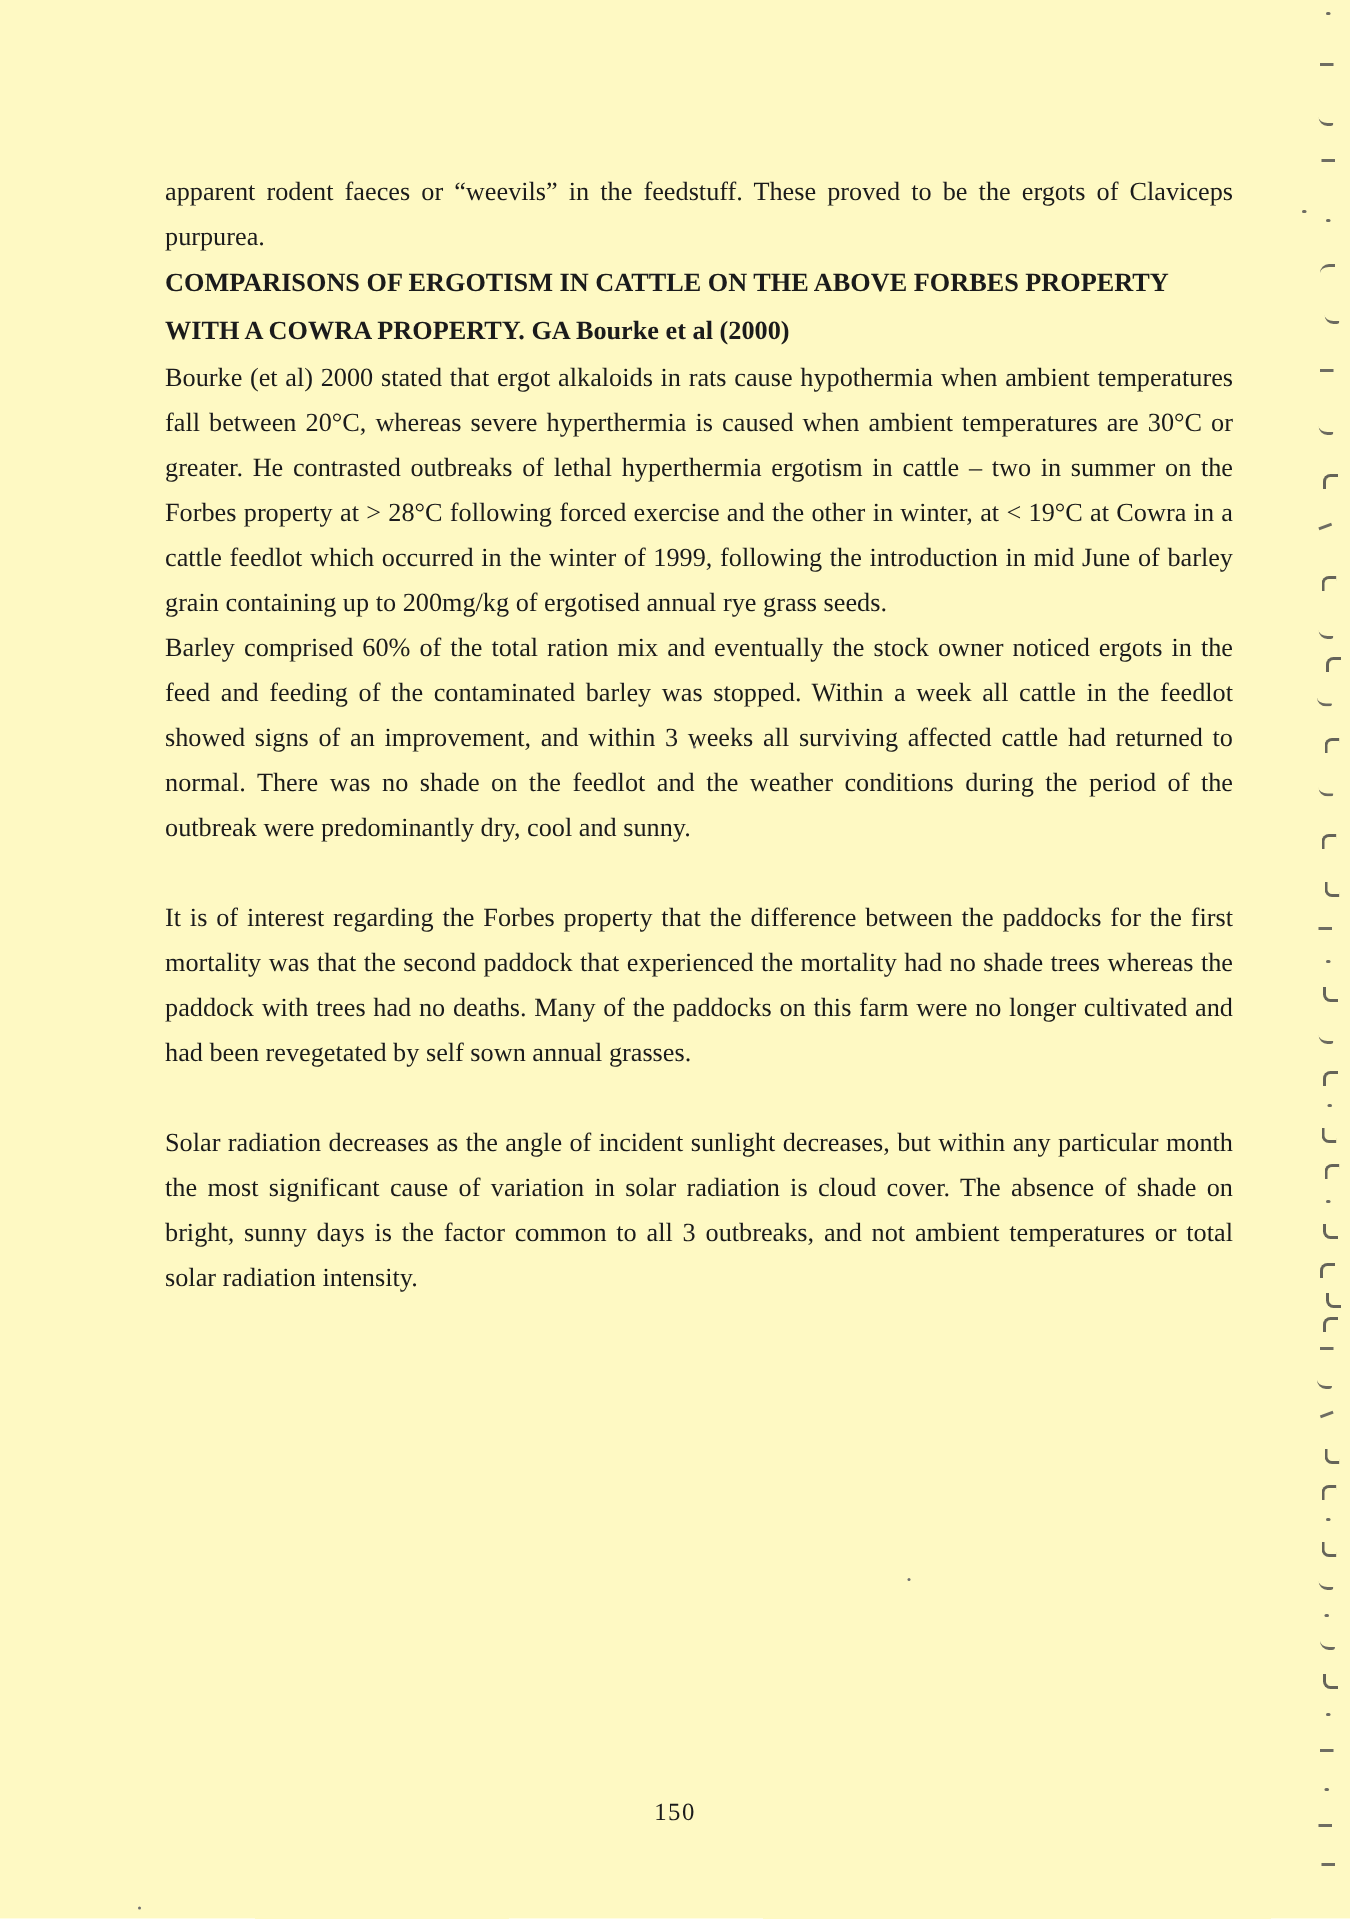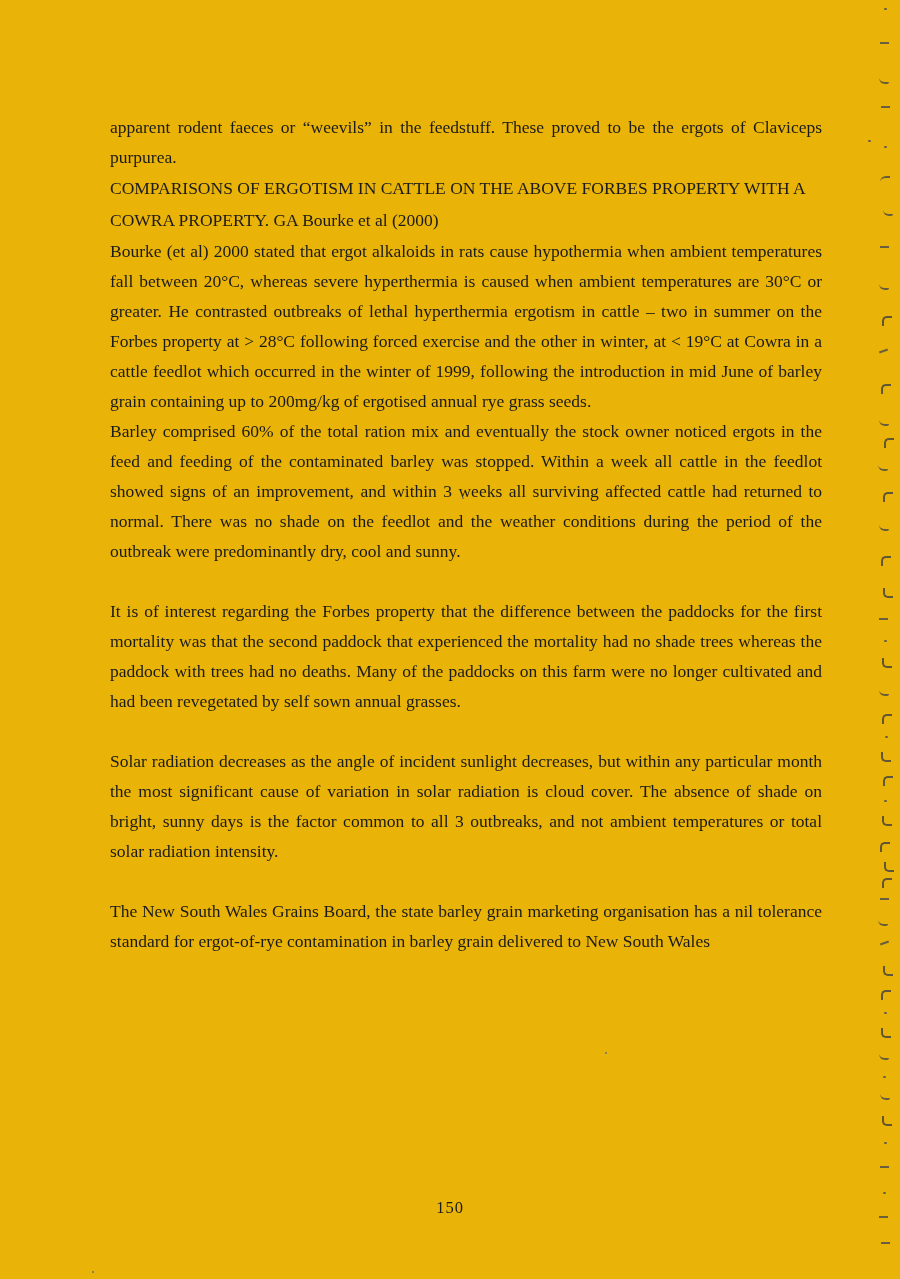--- a/index.html
+++ b/index.html
@@ -4,40 +4,40 @@
 <style>
   html, body {
     margin: 0;
     padding: 0;
     background: #ffffff;
   }
   .page {
     position: relative;
     width: 900px;
     height: 1279px;
-    background: #eab308;
+    background: #fef9c3;
     overflow: hidden;
     font-family: "Liberation Serif", serif;
     color: #1b1b1b;
   }
   .text-col {
     position: absolute;
     left: 110px;
     top: 112px;
     width: 712px;
     font-size: 17.5px;
     line-height: 30px;
     text-align: justify;
     text-justify: inter-word;
   }
   .text-col p {
     margin: 0;
   }
   .doc-heading {
-    font-weight: normal;
+    font-weight: bold;
     margin: 0;
     margin-top: 34px;
     line-height: 32px;
     text-align: left;
   }
   .gap-before {
     margin-top: 30px !important;
   }
   .page-number {
     position: absolute;
@@ -72,21 +72,20 @@
 
     <p>Bourke (et al) 2000 stated that ergot alkaloids in rats cause hypothermia when ambient temperatures fall between 20°C, whereas severe hyperthermia is caused when ambient temperatures are 30°C or greater. He contrasted outbreaks of lethal hyperthermia ergotism in cattle – two in summer on the Forbes property at &gt; 28°C following forced exercise and the other in winter, at &lt; 19°C at Cowra in a cattle feedlot which occurred in the winter of 1999, following the introduction in mid June of barley grain containing up to 200mg/kg of ergotised annual rye grass seeds.</p>
 
 
     <p>Barley comprised 60% of the total ration mix and eventually the stock owner noticed ergots in the feed and feeding of the contaminated barley was stopped. Within a week all cattle in the feedlot showed signs of an improvement, and within 3 weeks all surviving affected cattle had returned to normal. There was no shade on the feedlot and the weather conditions during the period of the outbreak were predominantly dry, cool and sunny.</p>
 
     <p class="gap-before">It is of interest regarding the Forbes property that the difference between the paddocks for the first mortality was that the second paddock that experienced the mortality had no shade trees whereas the paddock with trees had no deaths. Many of the paddocks on this farm were no longer cultivated and had been revegetated by self sown annual grasses.</p>
 
     <p class="gap-before">Solar radiation decreases as the angle of incident sunlight decreases, but within any particular month the most significant cause of variation in solar radiation is cloud cover. The absence of shade on bright, sunny days is the factor common to all 3 outbreaks, and not ambient temperatures or total solar radiation intensity.</p>
 
-    <p class="gap-before">The New South Wales Grains Board, the state barley grain marketing organisation has a nil tolerance standard for ergot-of-rye contamination in barley grain delivered to New South Wales</p>
   </div>
 
   <div class="page-number">150</div>
 
   <div class="artifacts">
       <span class="mark m-dot" style="top: 8px; left: 884px;"></span>
       <span class="mark m-dash" style="top: 42px; left: 880px;"></span>
       <span class="mark m-ucurve" style="top: 76px; left: 879px;"></span>
       <span class="mark m-dash" style="top: 106px; left: 881px;"></span>
       <span class="mark m-dot" style="top: 140px; left: 868px;"></span>

